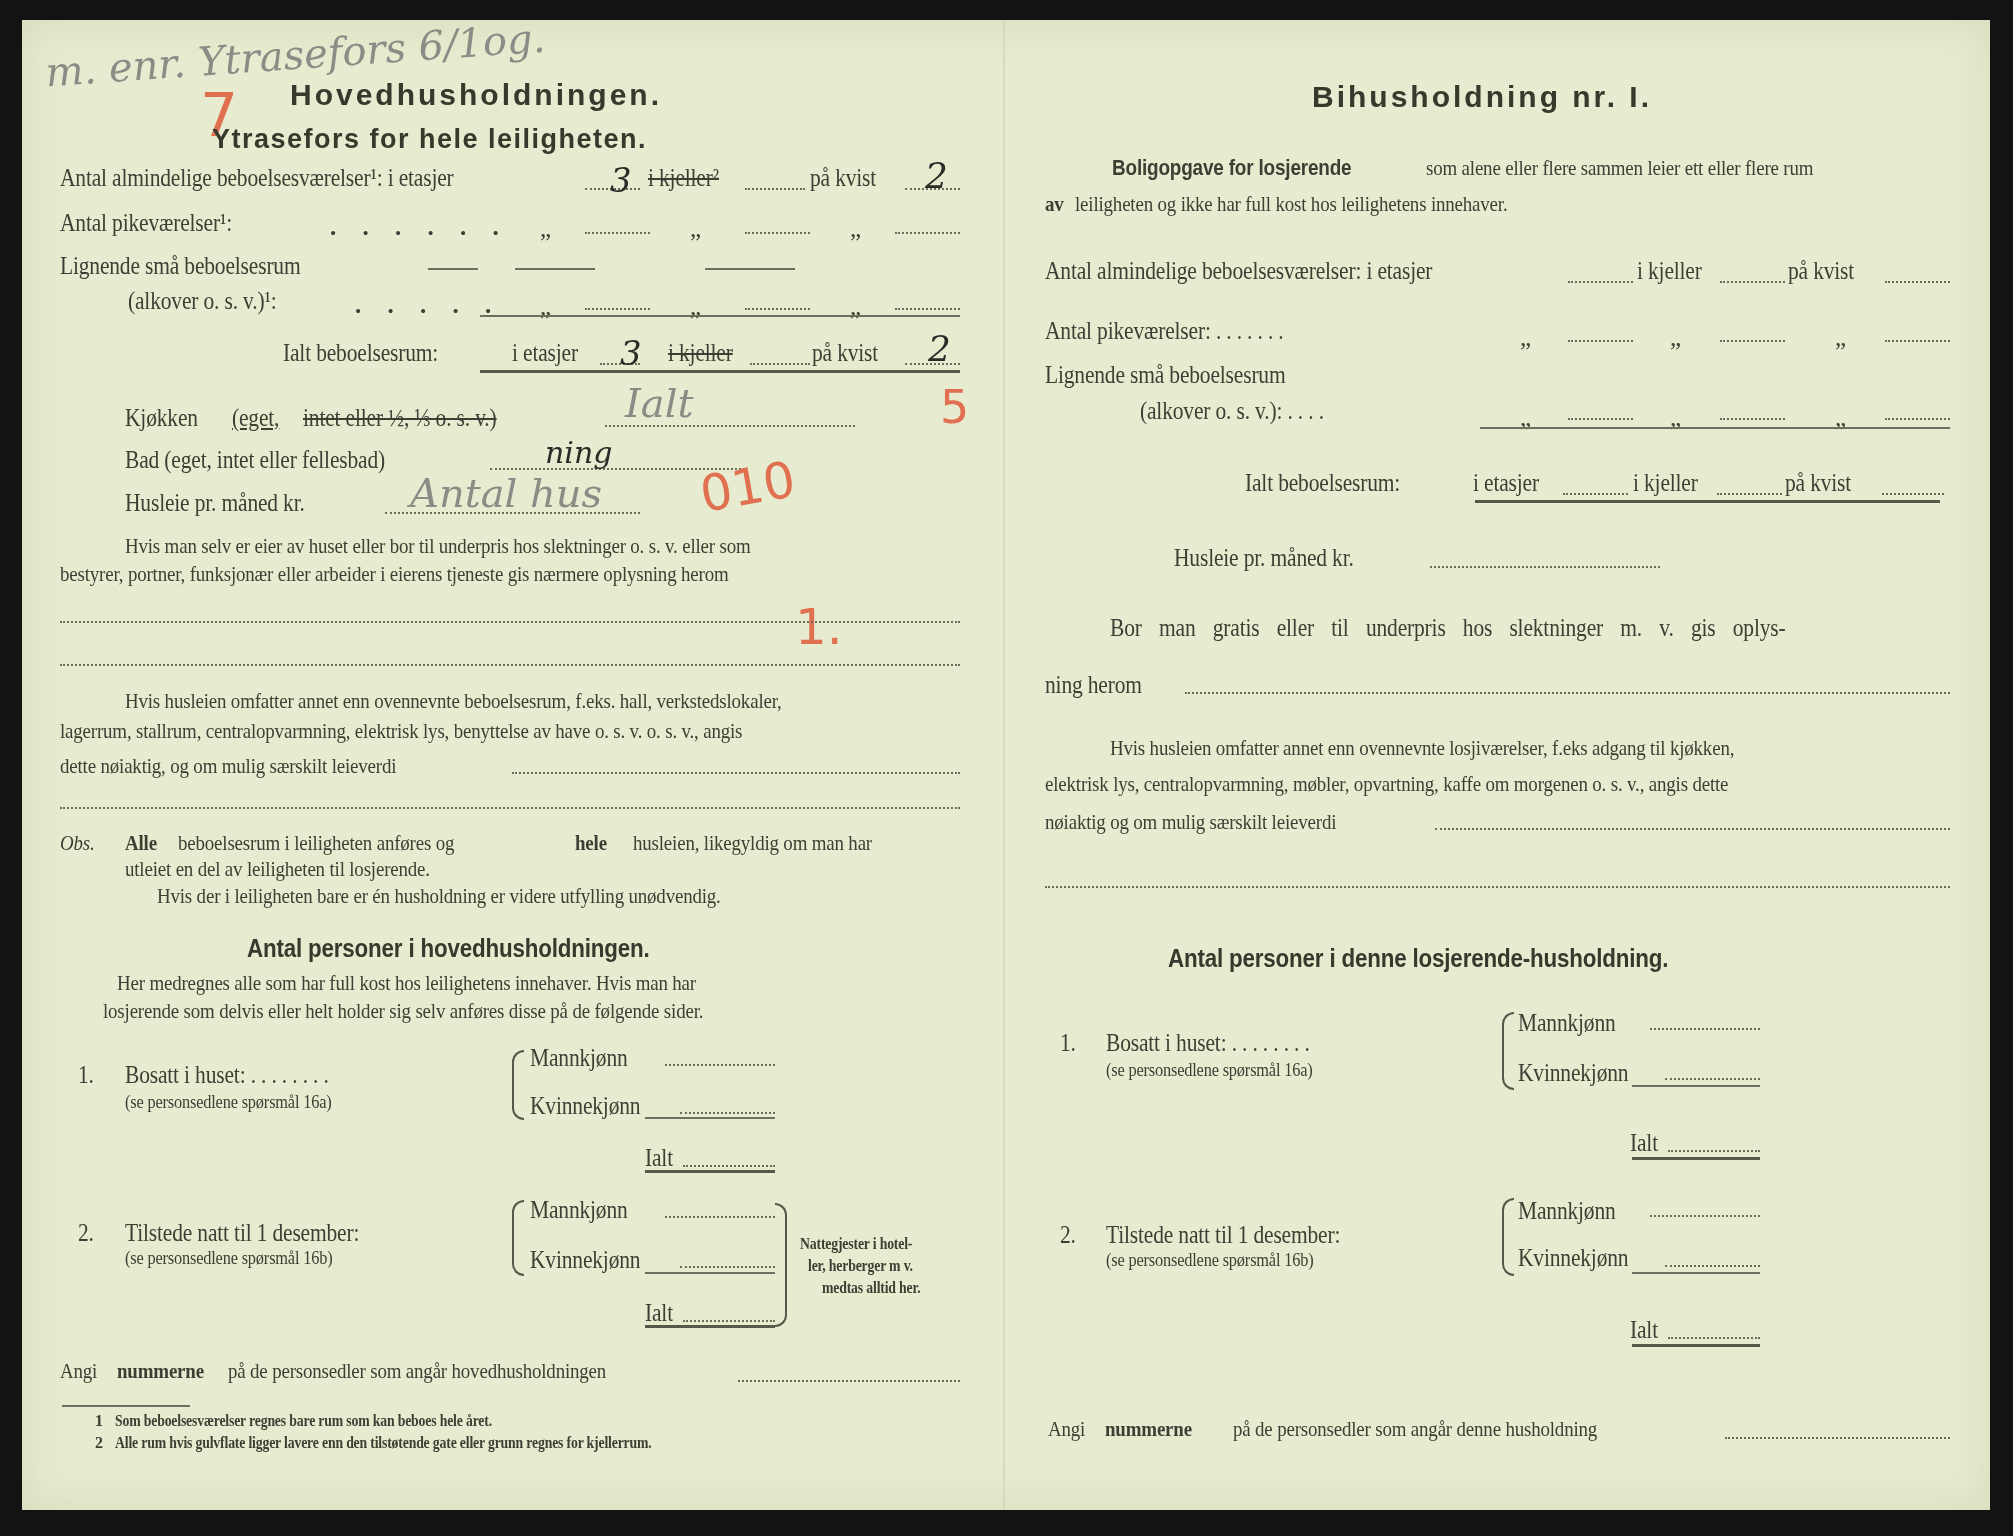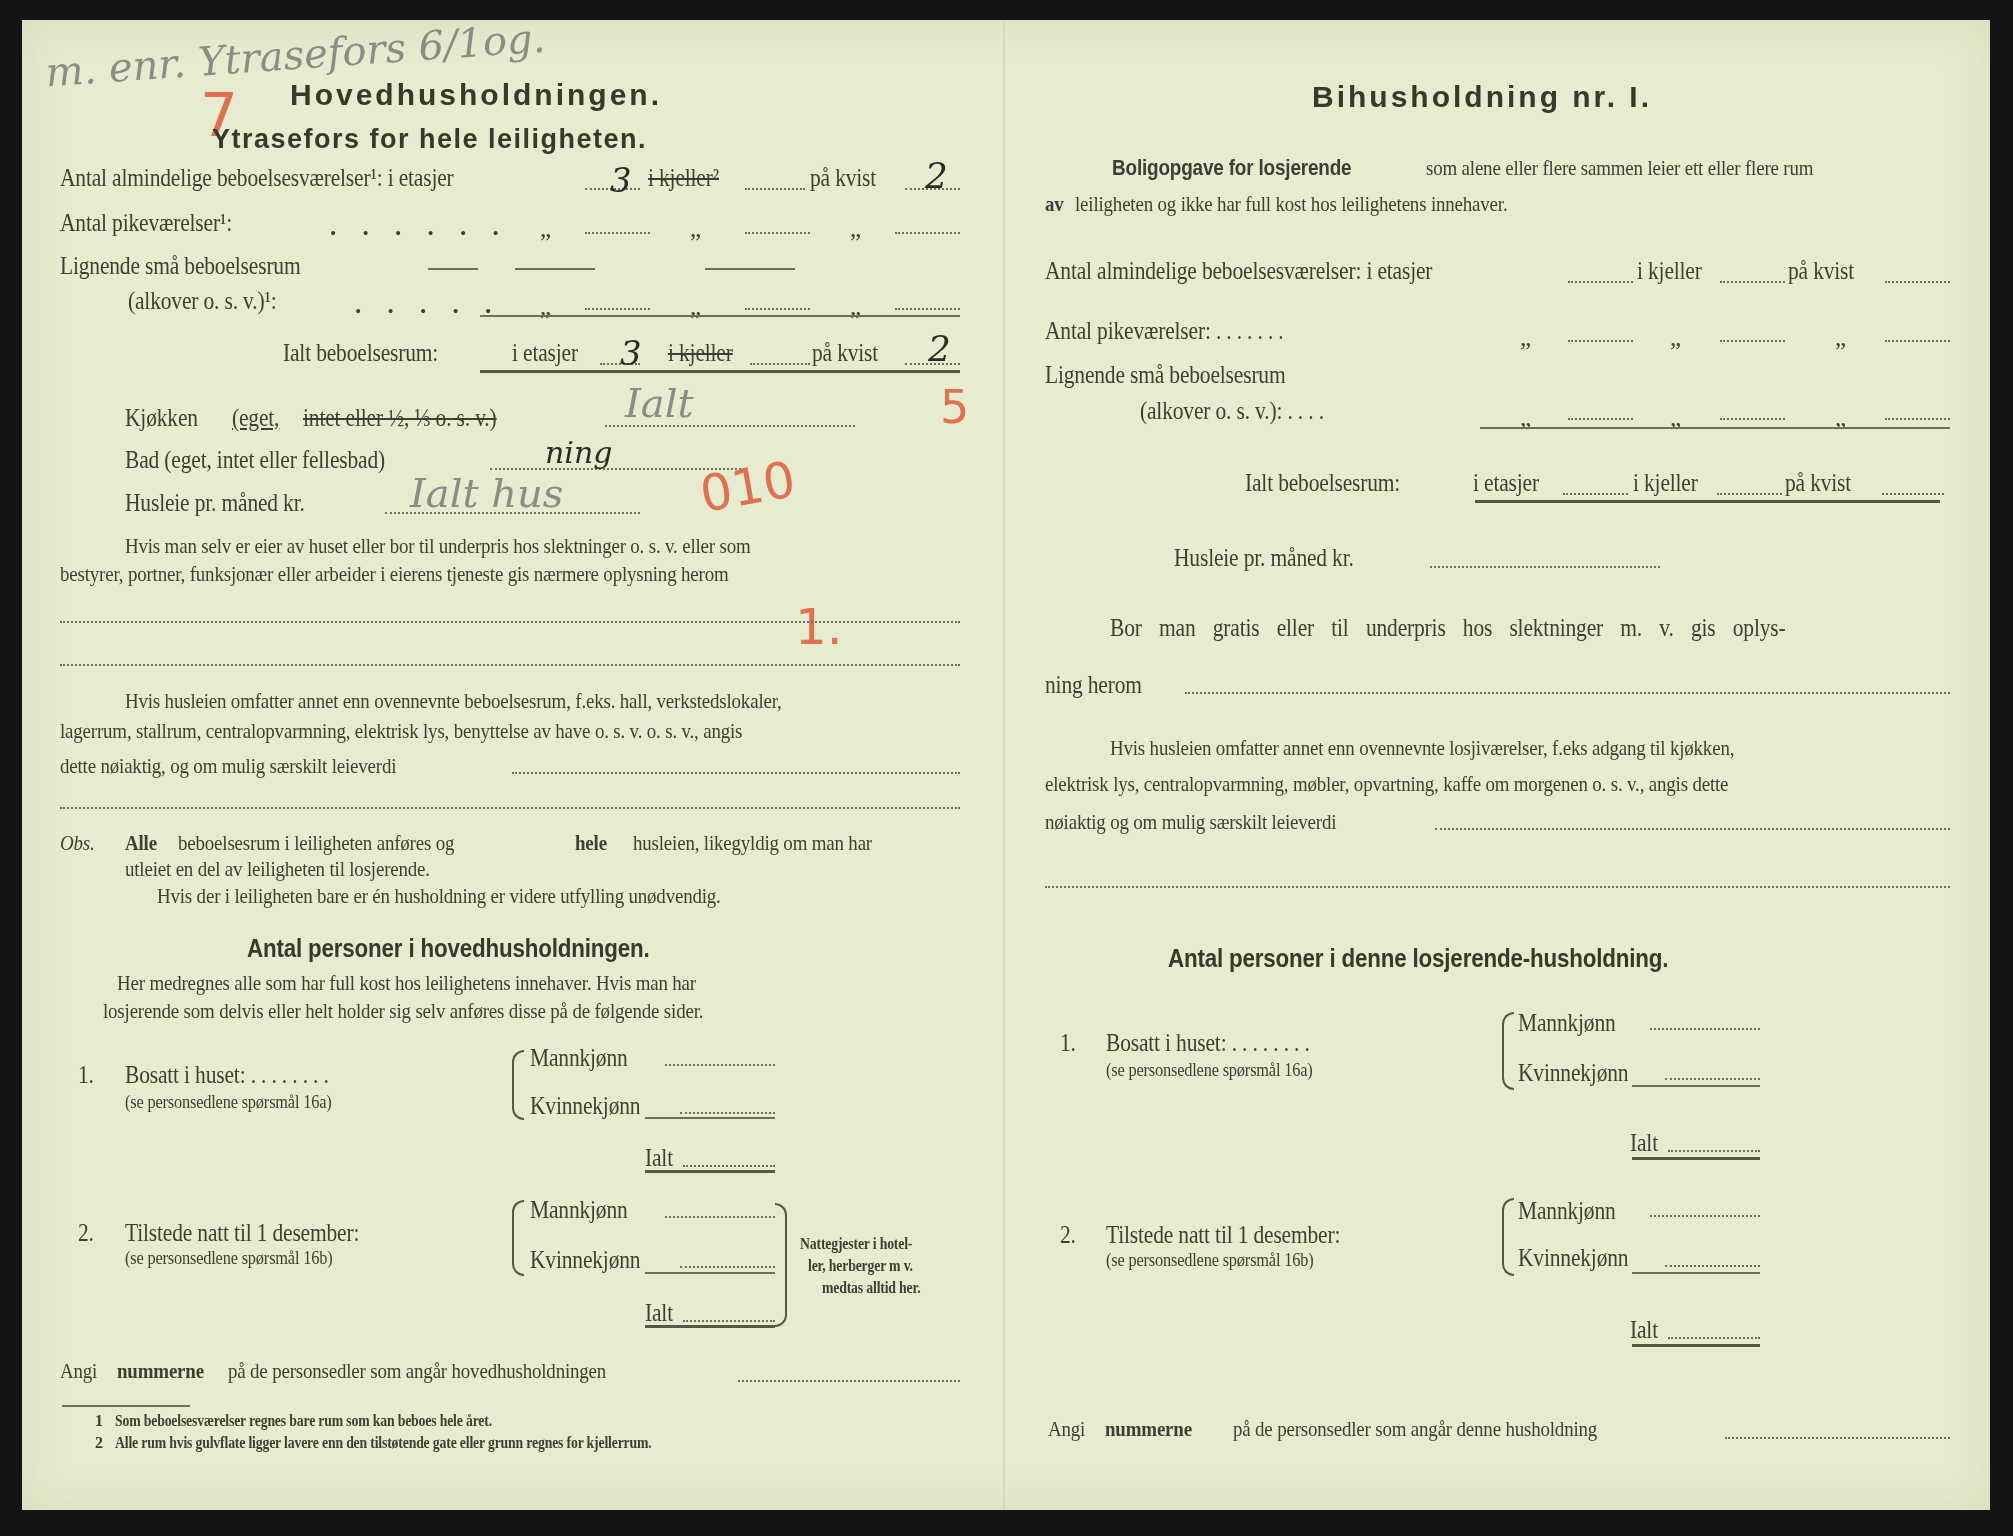--- a/index.html
+++ b/index.html
@@ -89,21 +89,21 @@
   <div class="t cond strike" style="left:303px;top:405px;">intet eller ½, ⅓ o. s. v.)</div>
   <div class="dots" style="left:605px;top:425px;width:250px;"></div>
   <div class="hw" style="left:625px;top:380px;font-size:40px;">Ialt</div>
 
   <div class="t cond" style="left:125px;top:447px;">Bad (eget, intet eller fellesbad)</div>
   <div class="dots" style="left:490px;top:468px;width:255px;"></div>
   <div class="hwk" style="left:545px;top:435px;font-size:30px;">ning</div>
 
   <div class="t cond" style="left:125px;top:490px;">Husleie pr. måned kr.</div>
   <div class="dots" style="left:385px;top:512px;width:255px;"></div>
-  <div class="hw" style="left:410px;top:470px;font-size:40px;">Ialt hus</div>
+  <div class="hw" style="left:410px;top:470px;font-size:40px;">Antal hus</div>
   <div class="red" style="left:700px;top:458px;font-size:50px;transform:rotate(-10deg);">010</div>
 
   <div class="t cond small" style="left:125px;top:535px;">Hvis man selv er eier av huset eller bor til underpris hos slektninger o. s. v. eller som</div>
   <div class="t cond small" style="left:60px;top:563px;">bestyrer, portner, funksjonær eller arbeider i eierens tjeneste gis nærmere oplysning herom</div>
   <div class="red" style="left:795px;top:598px;font-size:50px;">1.</div>
   <div class="dots" style="left:60px;top:621px;width:900px;"></div>
   <div class="dots" style="left:60px;top:664px;width:900px;"></div>
 
   <div class="t cond small" style="left:125px;top:690px;">Hvis husleien omfatter annet enn ovennevnte beboelsesrum, f.eks. hall, verkstedslokaler,</div>
   <div class="t cond small" style="left:60px;top:720px;">lagerrum, stallrum, centralopvarmning, elektrisk lys, benyttelse av have o. s. v. o. s. v., angis</div>

